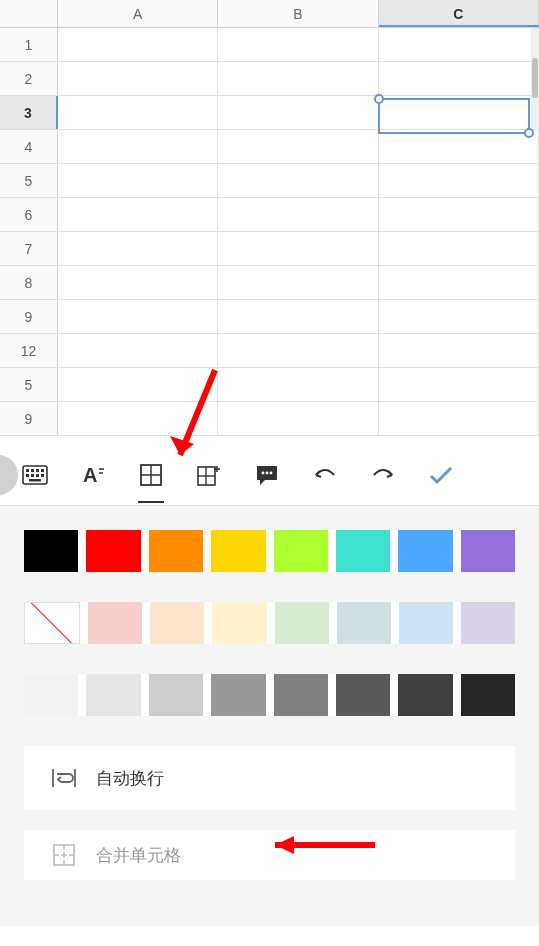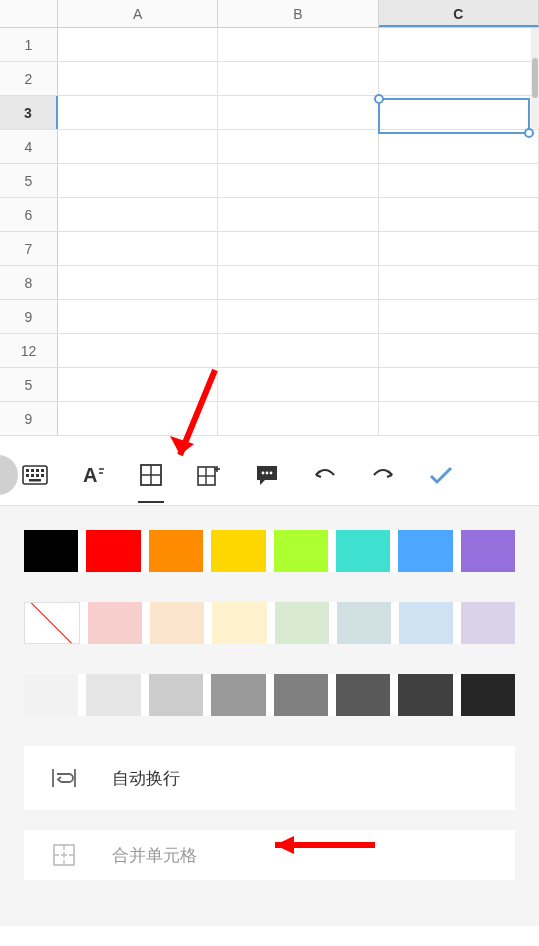--- a/index.html
+++ b/index.html
@@ -29,21 +29,21 @@
     .semi-circle { position: absolute; left: -22px; width: 40px; height: 40px; border-radius: 50%; background: #d0d0d0; }
     
     
     .panel { background: #f5f5f5; padding: 24px; height: 420px; }
     .color-row { display: flex; gap: 8px; margin-bottom: 30px; background: #fff; padding: 0; }
     .color-swatch { flex: 1; height: 42px; cursor: pointer; }
     .color-swatch.no-fill { background: #fff; border: 1px solid #e0e0e0; position: relative; overflow: hidden; }
     .color-swatch.no-fill::after { content: ''; position: absolute; width: 140%; height: 1px; background: red; top: 50%; left: -20%; transform: rotate(45deg); }
     
     
-    .option-row { background: #fff; display: flex; align-items: center; height: 64px; padding: 0 20px; margin-bottom: 20px; gap: 16px; }
+    .option-row { background: #fff; display: flex; align-items: center; height: 64px; padding: 0 20px; margin-bottom: 20px; }
     .option-icon { width: 40px; display: flex; justify-content: center; }
     .option-label { font-size: 17px; color: #333; margin-left: 12px; font-weight: 500; }
     
     
     .arrow { position: absolute; pointer-events: none; }
   </style>
 </head>
 <body>
 
 <div class="grid">

